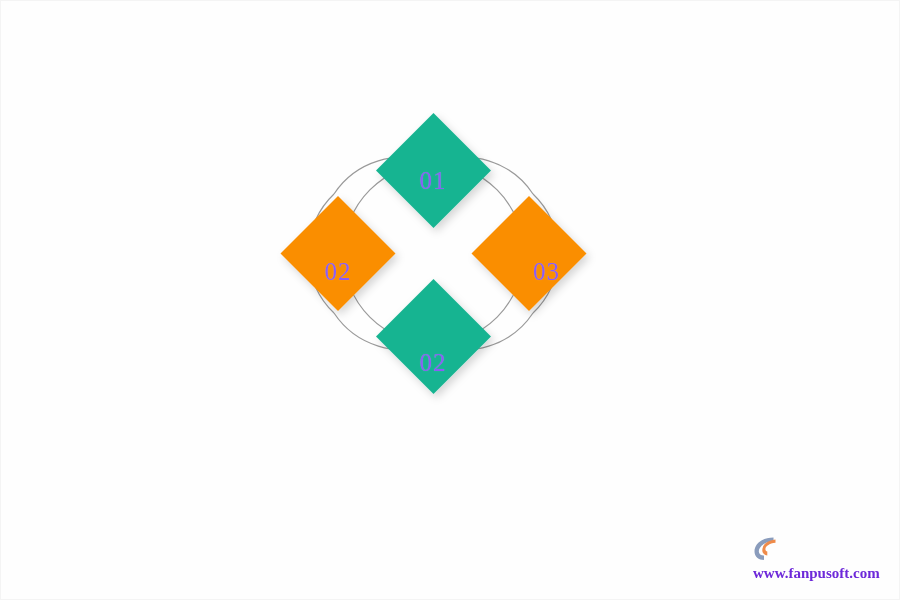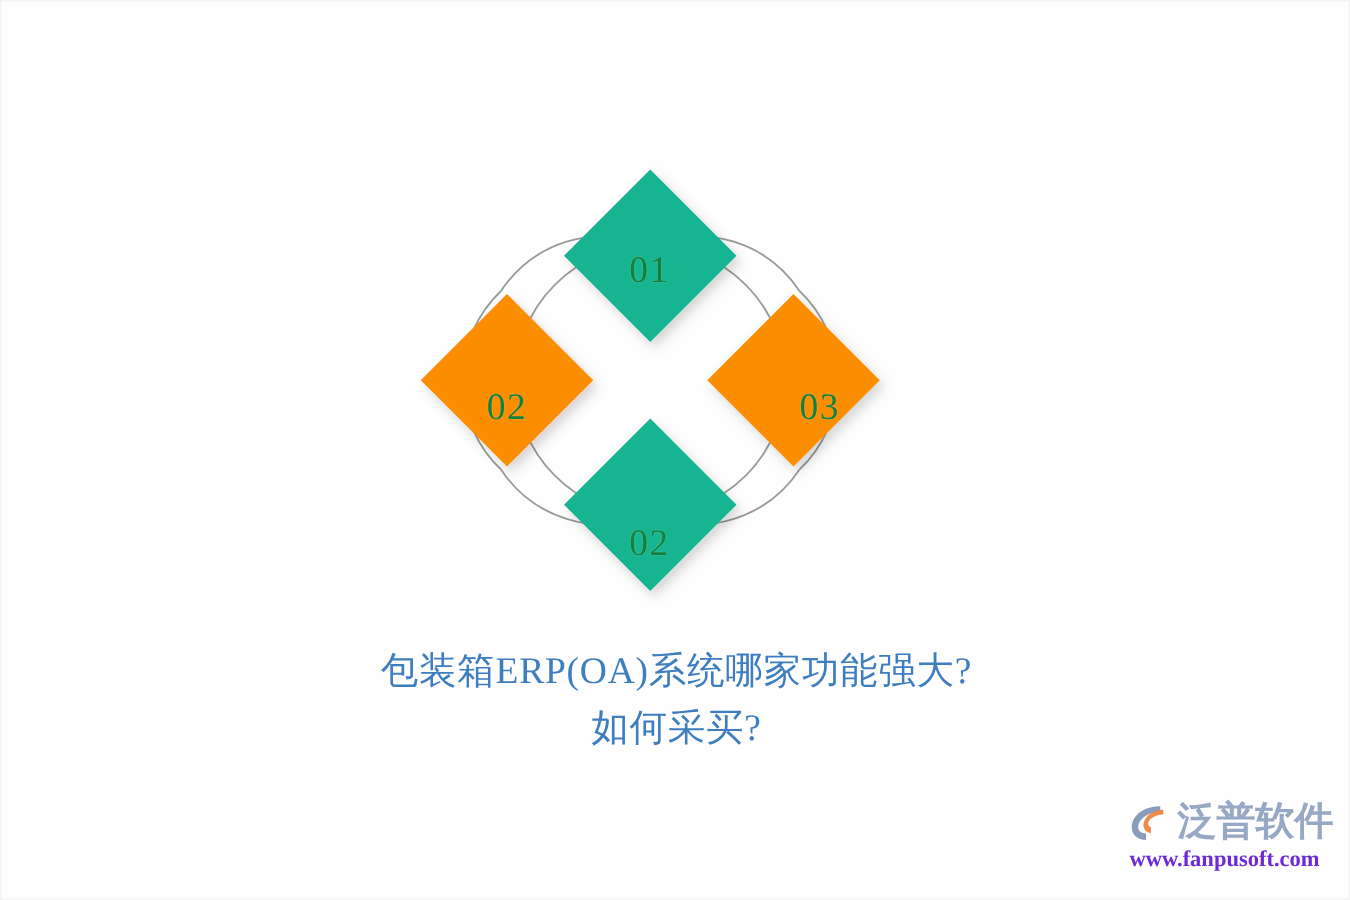--- a/index.html
+++ b/index.html
@@ -39,21 +39,21 @@
     height: 295px;
     overflow: visible;
   }
 
   .node-label {
     position: absolute;
     width: 64px;
     text-align: center;
     font-family: "Liberation Serif", serif;
     font-size: 25px;
-    color: #15803d;
+    color: #8b5cf6;
     letter-spacing: 1px;
     line-height: 1;
     pointer-events: none;
     text-shadow: 0 0 1px rgba(255,255,255,0.35);
   }
   #label-01 { left: 125px; top: 62px; }
   #label-02 { left: 30px;  top: 153px; }
   #label-03 { left: 220px; top: 153px; text-align: right; }
   #label-04 { left: 125px; top: 244px; }
 
@@ -145,31 +145,26 @@
         <polygon points="157.5,173 215,230.5 157.5,288 100,230.5" fill="#17b491"></polygon>
       </g>
     </svg>
 
     <div class="node-label" id="label-01">01</div>
     <div class="node-label" id="label-02">02</div>
     <div class="node-label" id="label-03">03</div>
     <div class="node-label" id="label-04">02</div>
   </div>
 
-  <div id="caption" style="color: rgb(62, 126, 192);">
-    <span class="cap-line">包装箱ERP(OA)系统哪家功能强大?</span>
-    <span class="cap-line">如何采买?</span>
-  </div>
 
   <div id="watermark">
     <div id="wm-row">
       <svg id="wm-mark" viewBox="0 0 30 30">
         <path d="M22.5,4.5 C11,4.5 3.5,11 3.5,18.5 C3.5,23.6 7.6,27 13,27 L13,22.6
                  C9.9,22.6 7.8,20.9 7.8,18.3 C7.8,13.4 14,8.6 22.5,8.2 Z" fill="#8a9cbc"></path>
         <path d="M24.5,6.6 C16.5,7.4 11.3,11.8 11.3,17.2 C11.3,20.1 13.3,22.1 16.3,22.4
                  L16.3,18.4 C15.1,18.1 14.4,17.3 14.4,16.2 C14.4,13.4 18.2,10.4 24.5,9.8 Z" fill="#ef8b4a"></path>
       </svg>
-      <div id="wm-brand" style="color: rgb(151, 168, 196);">泛普软件</div>
     </div>
     <div id="wm-url" style="color: #6d28d9;">www.fanpusoft.com</div>
   </div>
 
 </div>
 
 </body></html>

